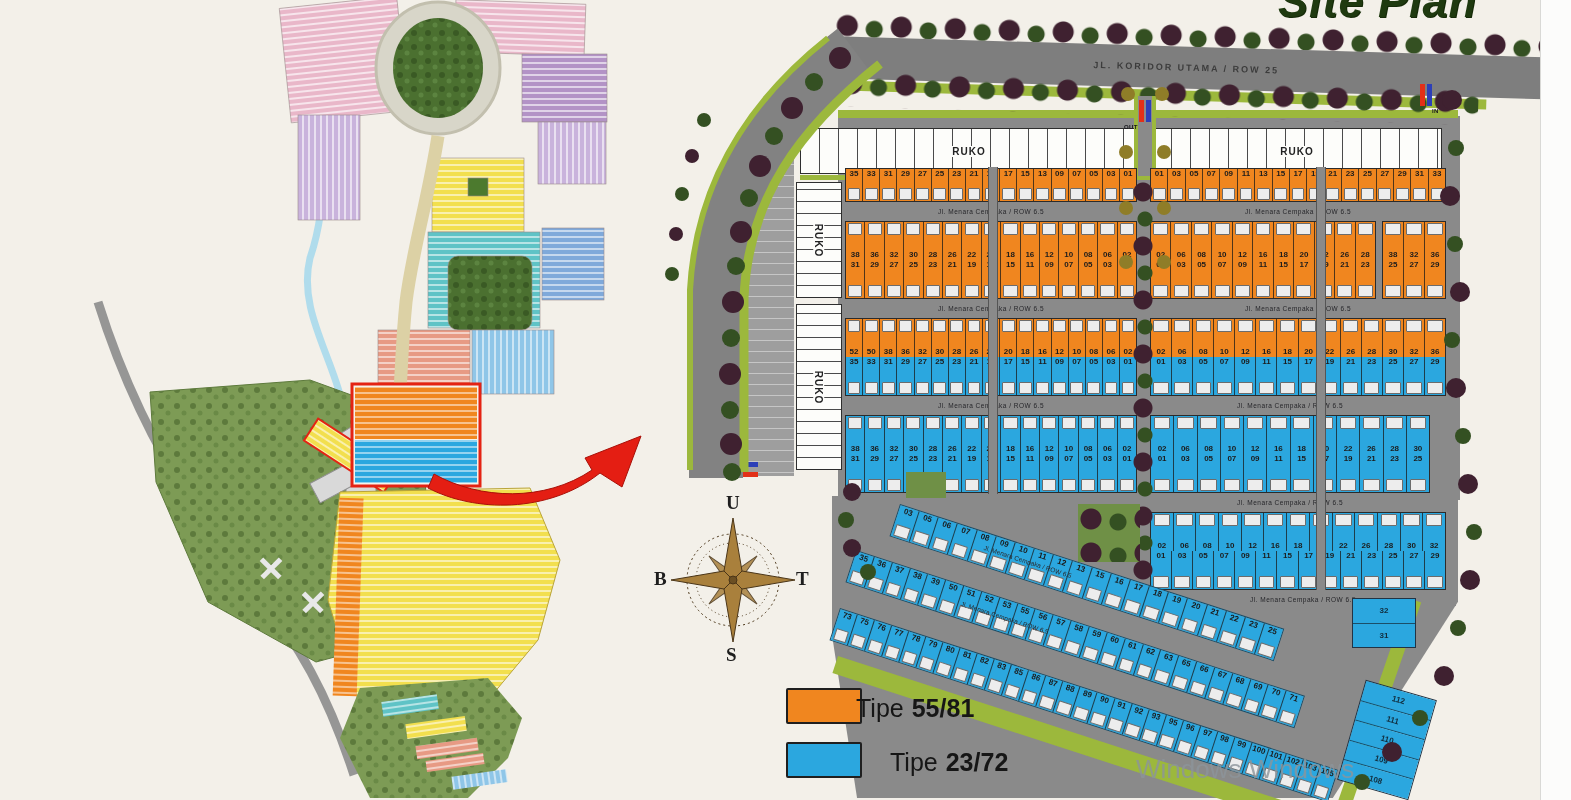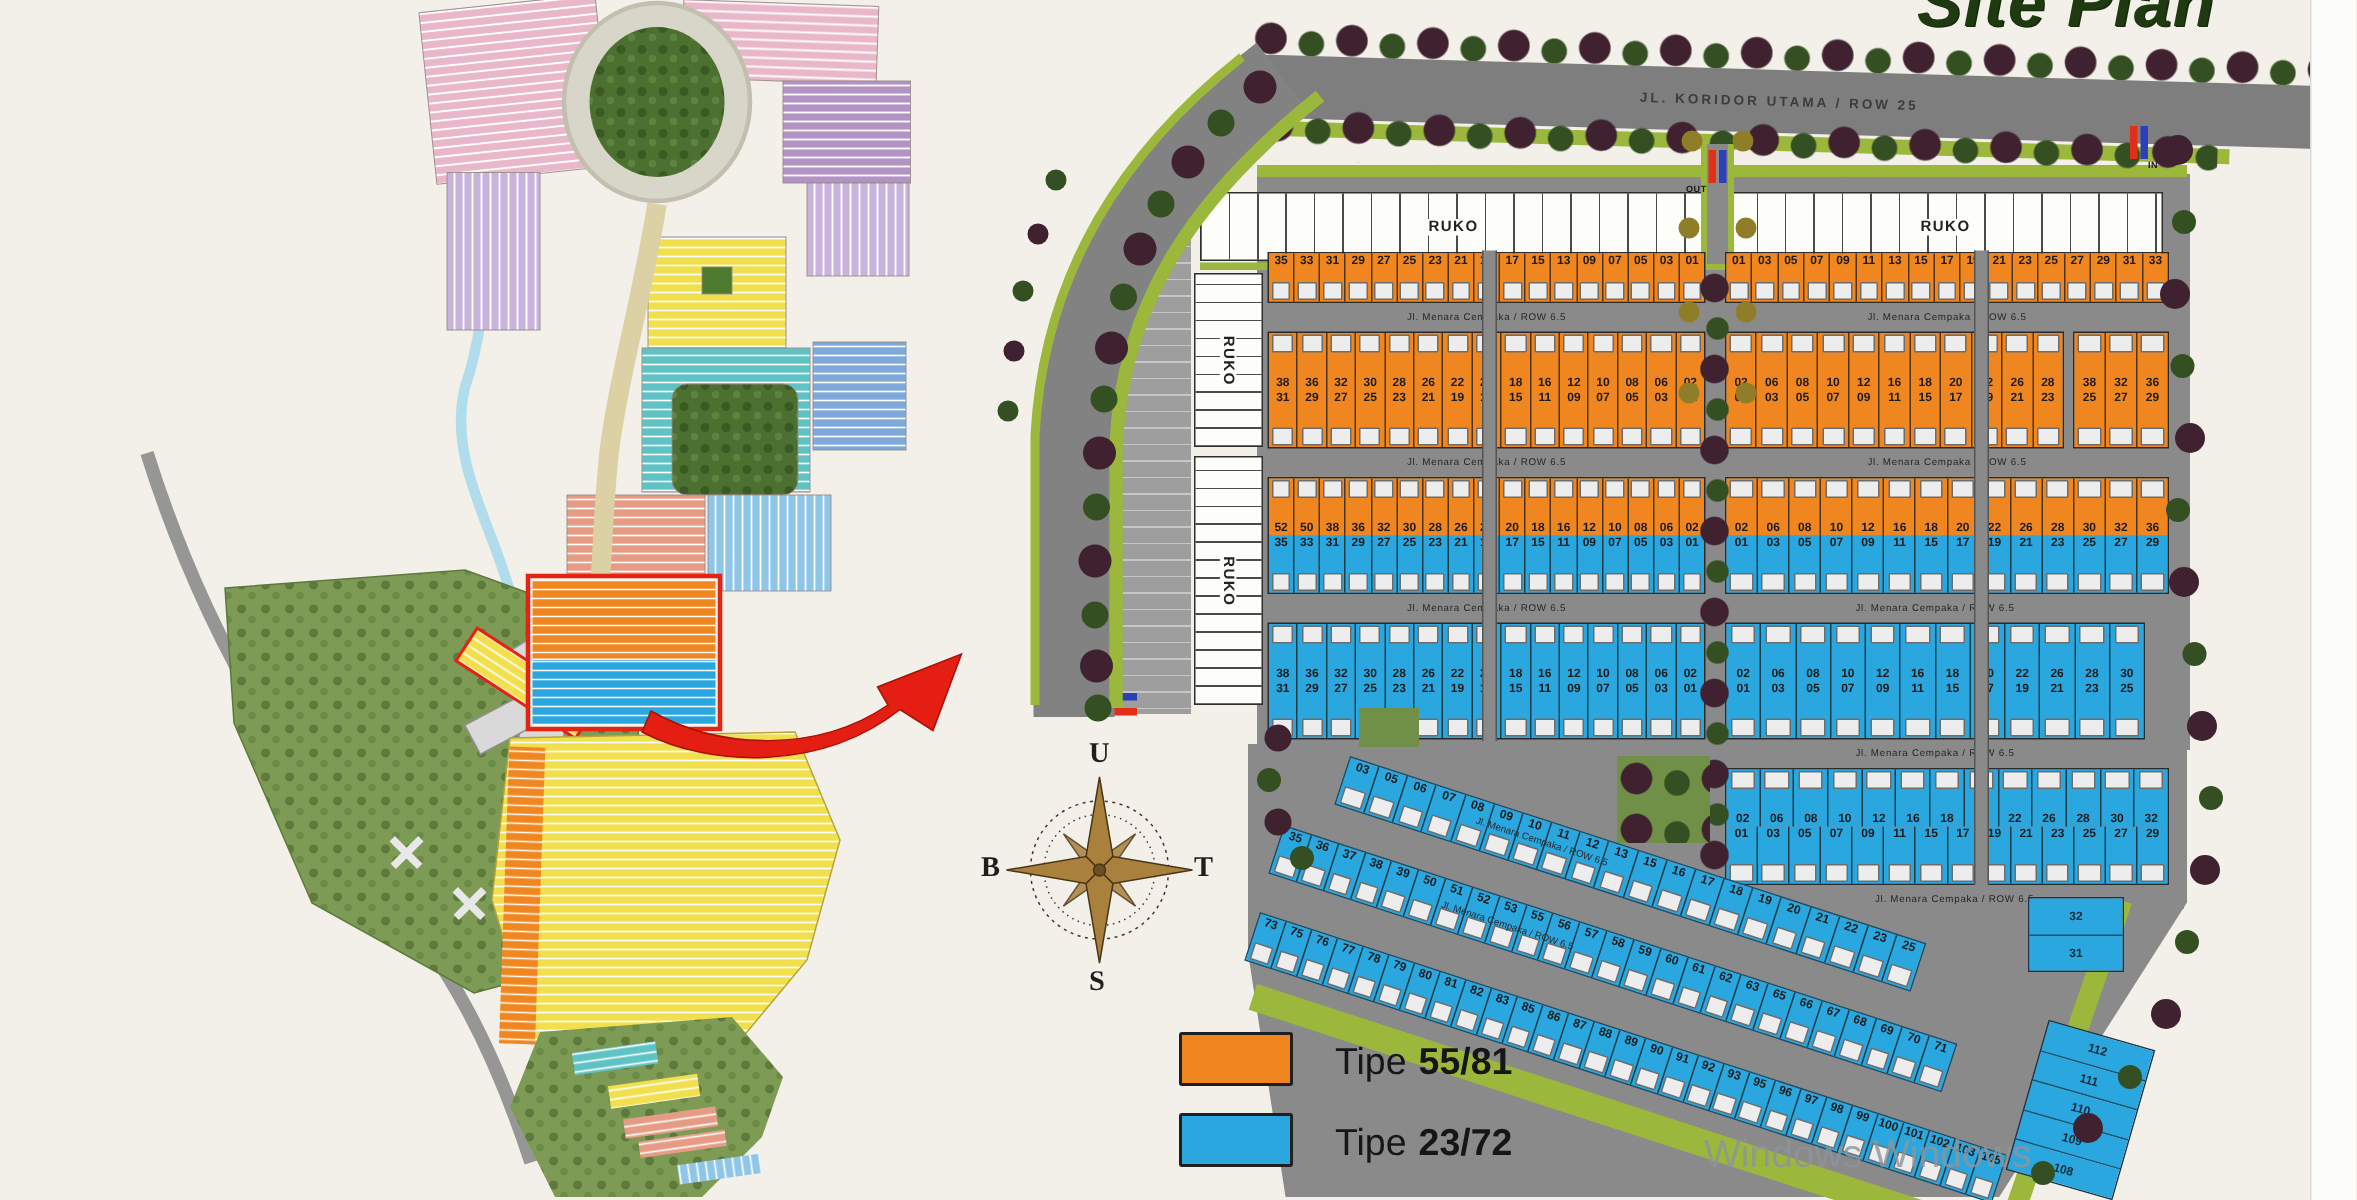--- a/index.html
+++ b/index.html
@@ -1678,21 +1678,21 @@
       </g>
     </svg>
     <span class="cletter" style="left:78px;top:-4px">U</span>
     <span class="cletter" style="left:148px;top:72px">T</span>
     <span class="cletter" style="left:78px;top:148px">S</span>
     <span class="cletter" style="left:6px;top:72px">B</span>
   </div>
 
   <div class="abs" style="left:0;top:0;z-index:6">
     <div class="sw sw-orange" style="left:786px;top:688px"></div>
-    <div class="leg-label" style="left:890px;top:694px">
+    <div class="leg-label" style="left:856px;top:694px">
       <span>Tipe</span><b>55/81</b>
     </div>
     <div class="sw sw-blue" style="left:786px;top:742px"></div>
     <div class="leg-label" style="left:890px;top:748px">
       <span>Tipe</span><b>23/72</b>
     </div>
   </div>
 
 
   <div id="page-title">Site Plan</div>

